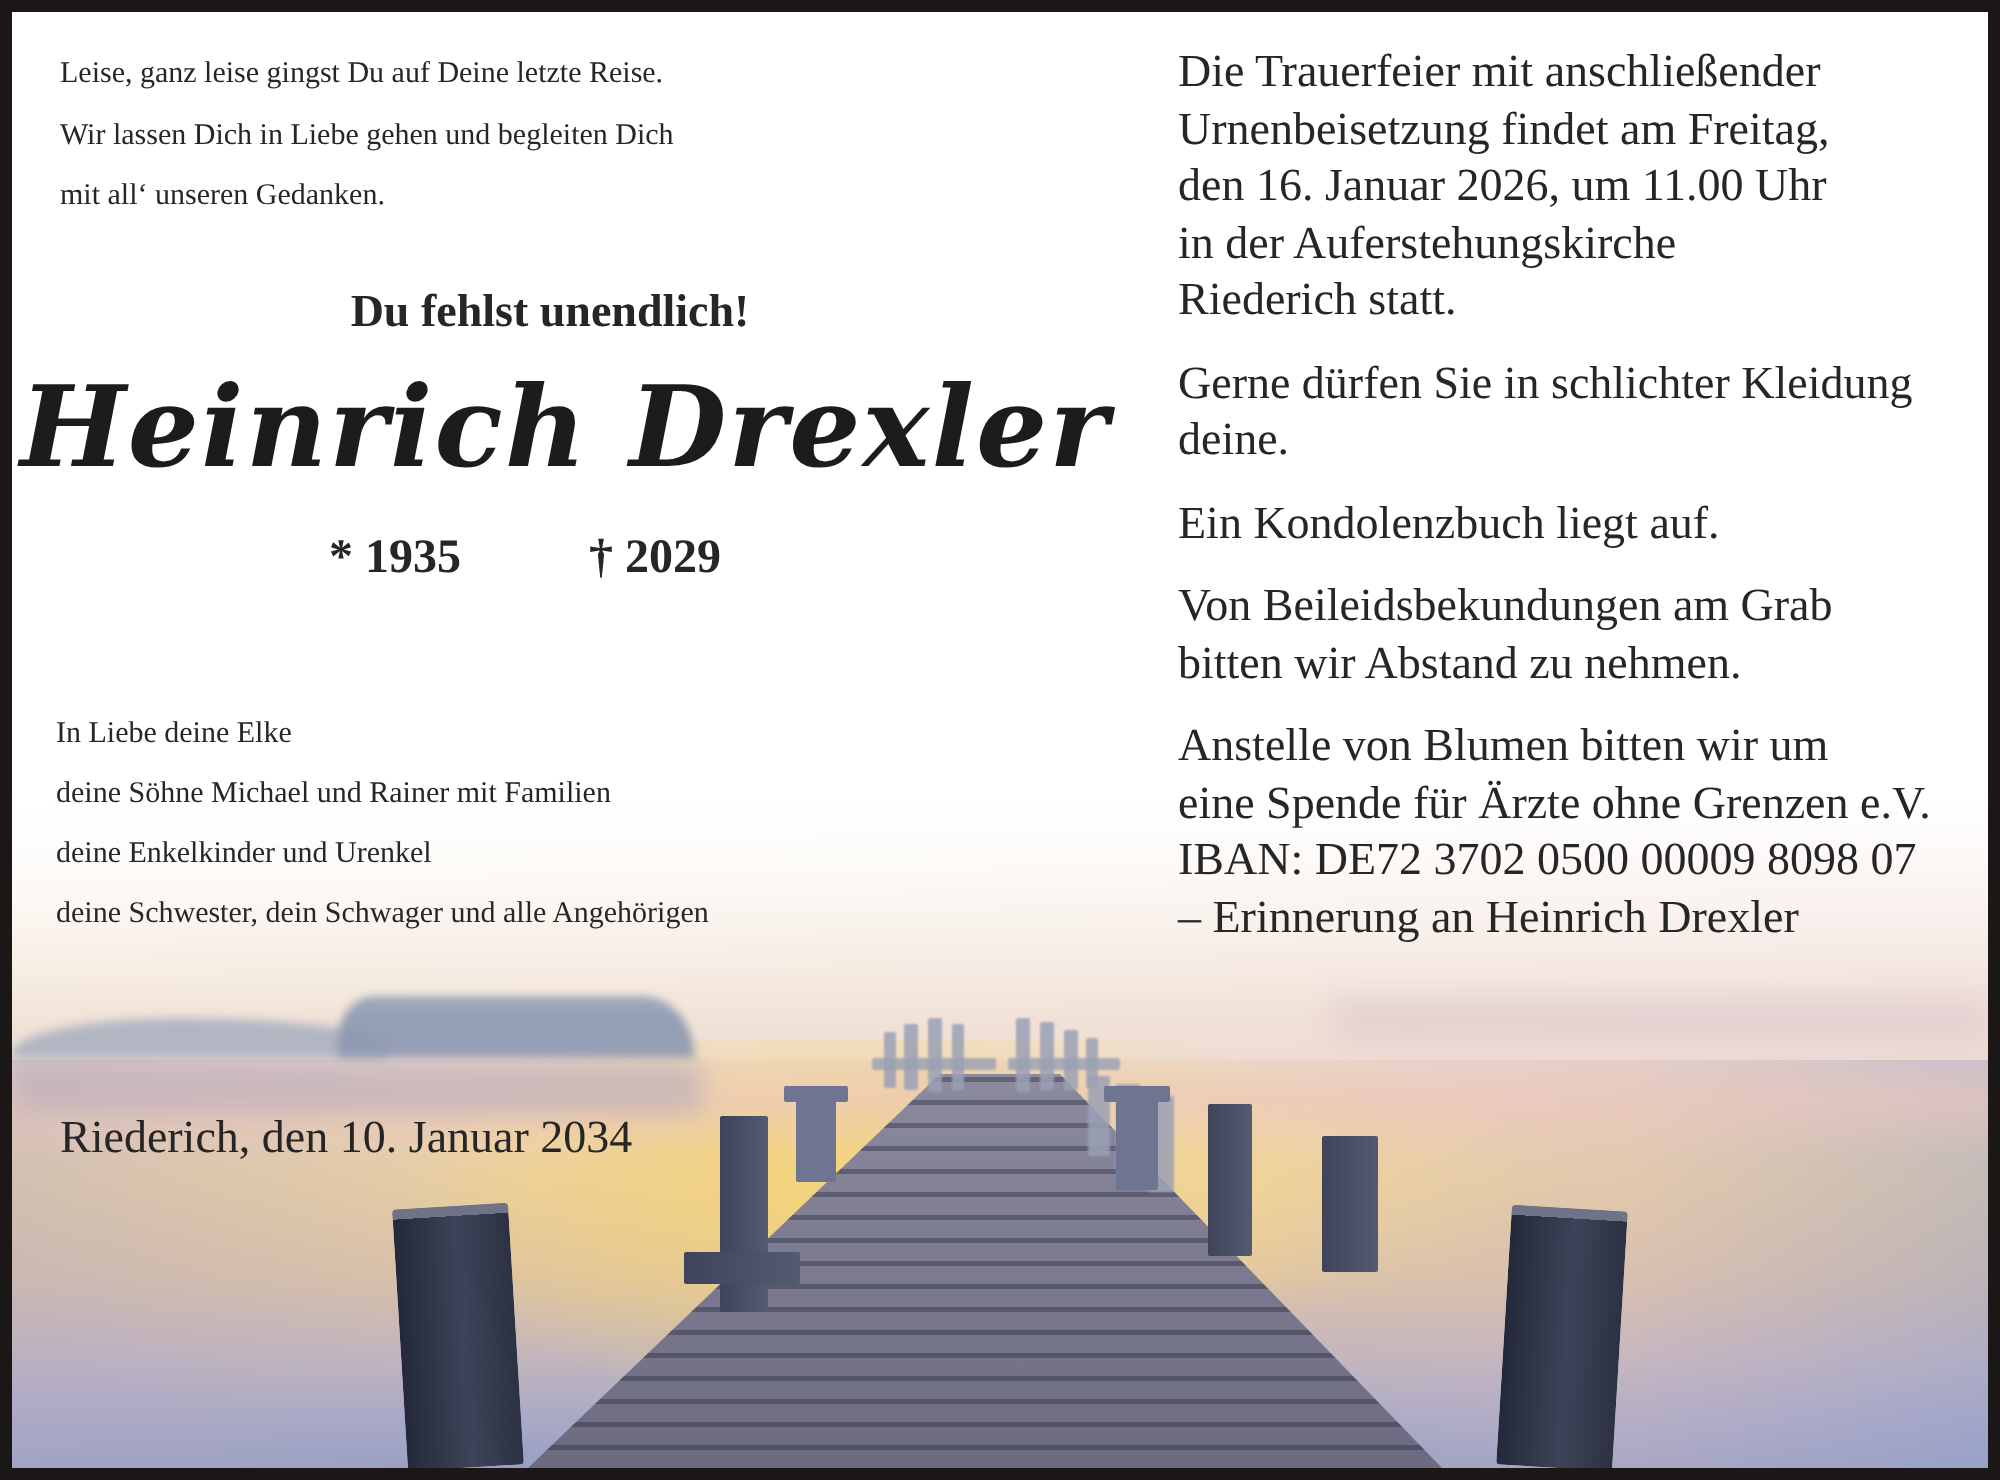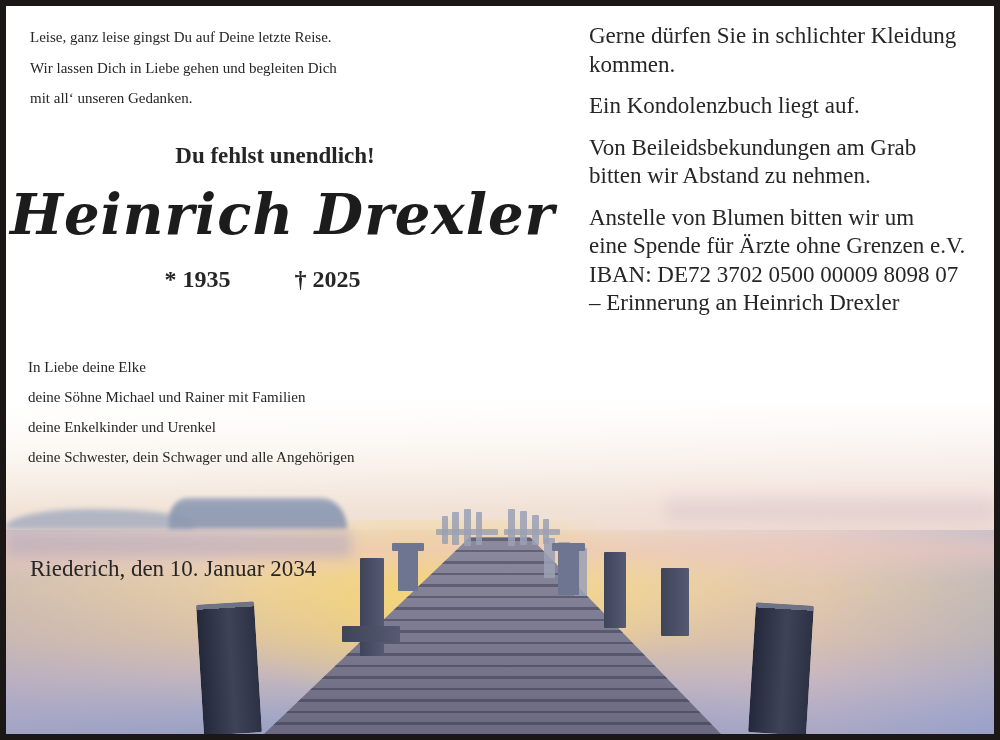--- a/index.html
+++ b/index.html
@@ -146,33 +146,38 @@
   <p class="txt body-text" style="left:30px;top:22px;line-height:30.5px">Leise, ganz leise gingst Du auf Deine letzte Reise.
 Wir lassen Dich in Liebe gehen und begleiten Dich
 mit all‘ unseren Gedanken.</p>
 
   <p class="txt tribute">Du fehlst unendlich!</p>
 
   <p class="txt name">Heinrich Drexler</p>
 
   <div class="years">
     <span>* 1935</span>
-    <span>† 2025</span>
+    <span>† 2029</span>
   </div>
 
   <p class="txt body-text" style="left:28px;top:352px">In Liebe deine Elke
 deine Söhne Michael und Rainer mit Familien
 deine Enkelkinder und Urenkel
 deine Schwester, dein Schwager und alle Angehörigen</p>
 
   <p class="txt dateline">Riederich, den 10. Januar 2034</p>
 
   <div class="right-col">
+    <p>Die Trauerfeier mit anschließender
+Urnenbeisetzung findet am Freitag,
+den 16. Januar 2026, um 11.00 Uhr
+in der Auferstehungskirche
+Riederich statt.</p>
     <p>Gerne dürfen Sie in schlichter Kleidung
-kommen.</p>
+deine.</p>
     <p>Ein Kondolenzbuch liegt auf.</p>
     <p>Von Beileidsbekundungen am Grab
 bitten wir Abstand zu nehmen.</p>
     <p>Anstelle von Blumen bitten wir um
 eine Spende für Ärzte ohne Grenzen e.V.
 IBAN: DE72 3702 0500 00009 8098 07
 – Erinnerung an Heinrich Drexler</p>
   </div>
 
   <div class="frame"></div>

